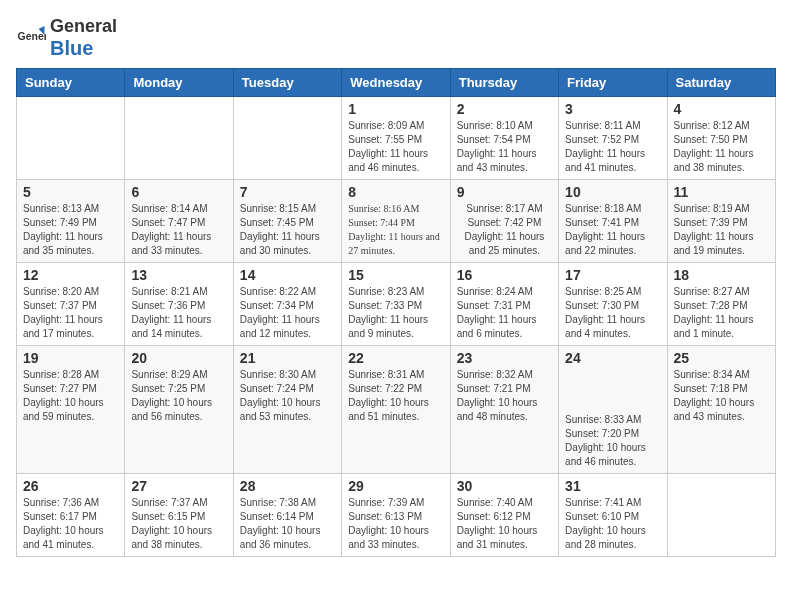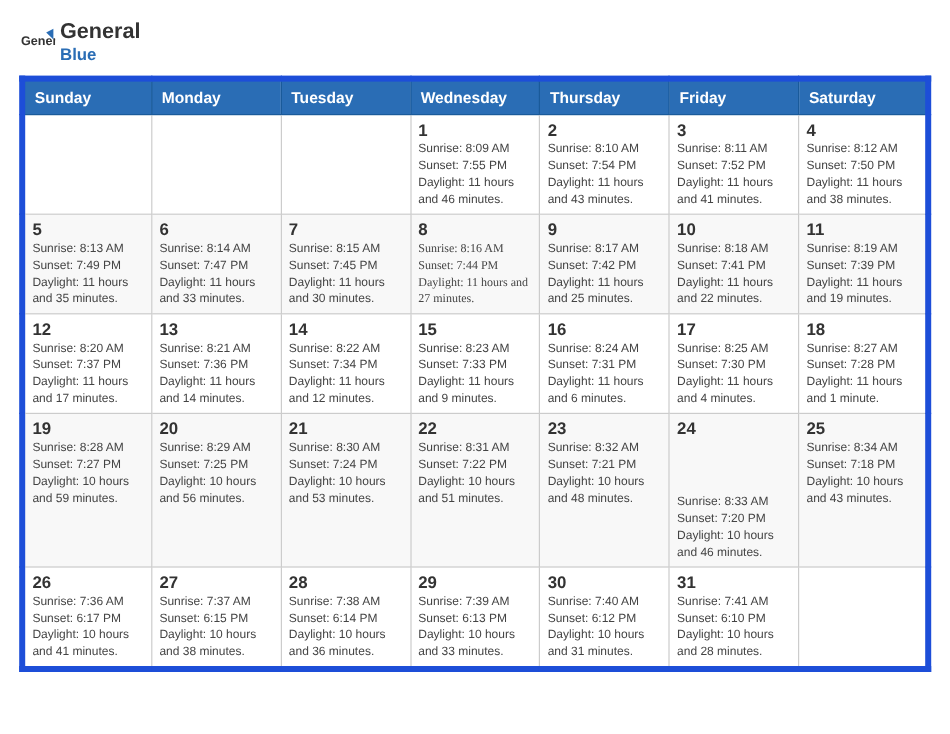--- a/index.html
+++ b/index.html
@@ -33,21 +33,21 @@
       font-weight: bold;
       color: #333;
     }
     .location-title {
       font-size: 16px;
       color: #555;
     }
     .calendar {
       width: 100%;
       border-collapse: collapse;
-      border: 5px solid #1d4ed8;
+      border: 1px solid #1d4ed8;
     }
     .calendar th {
       background-color: #2a6db5;
       color: #fff;
       text-align: left;
       padding: 6px 8px;
       font-size: 13px;
       border: 1px solid #1a5a9a;
     }
     .calendar td {
@@ -80,21 +80,21 @@
 <body>
 
 <div class="header">
   <div class="logo">
     <svg class="logo-icon" viewBox="0 0 40 40" xmlns="http://www.w3.org/2000/svg">
       <text x="2" y="22" font-size="14" font-weight="bold" fill="#333">General</text>
       <path d="M 30 8 L 38 4 L 38 16 Z" fill="#2a6db5"></path>
     </svg>
     <div>
       <span style="font-size:18px;font-weight:bold;color:#333;">General</span><br>
-      <span style="font-size:14px;font-weight:bold;color:#2a6db5;">Blue</span>
+      <span style="font-size:20px;font-weight:bold;color:#2a6db5;">Blue</span>
     </div>
   </div>
   <div class="title-block">
     <div class="month-title"></div>
     <div class="location-title"></div>
   </div>
 </div>
 
 <table class="calendar">
   <thead>
@@ -158,21 +158,21 @@
 Daylight: 11 hours and 30 minutes.</div>
         </td>
         <td>
           <div class="day-number">8</div>
           <div class="day-info" style="white-space: pre-line; font-family: Liberation Serif, serif;">Sunrise: 8:16 AM
 Sunset: 7:44 PM
 Daylight: 11 hours and 27 minutes.</div>
         </td>
         <td>
           <div class="day-number">9</div>
-          <div class="day-info" style="white-space: pre-line;">Sunrise: 8:17 AM
+          <div class="day-info" style="white-space: pre-line; text-align: center;">Sunrise: 8:17 AM
 Sunset: 7:42 PM
 Daylight: 11 hours and 25 minutes.</div>
         </td>
         <td>
           <div class="day-number">10</div>
           <div class="day-info" style="white-space: pre-line;">Sunrise: 8:18 AM
 Sunset: 7:41 PM
 Daylight: 11 hours and 22 minutes.</div>
         </td>
         <td>

